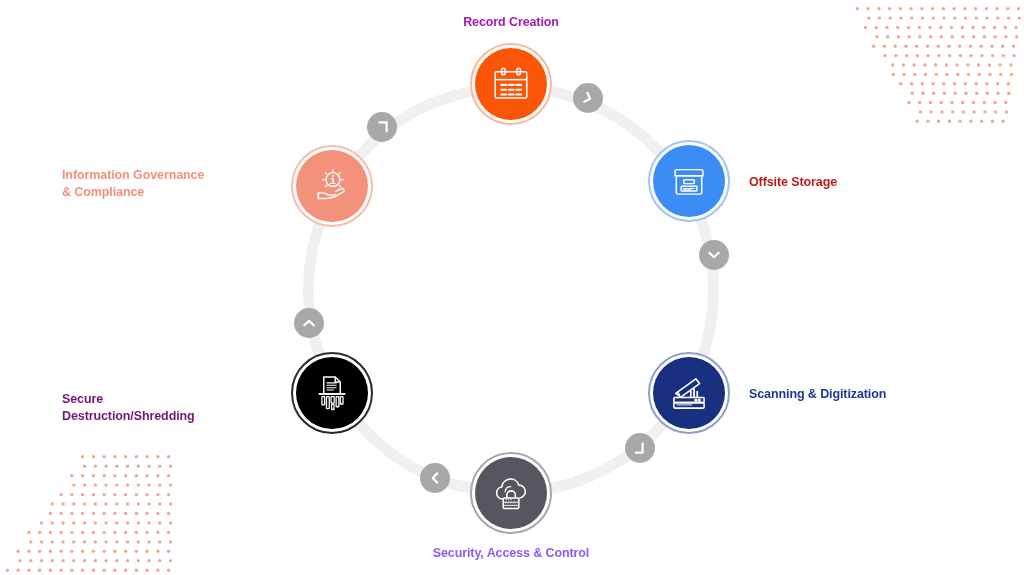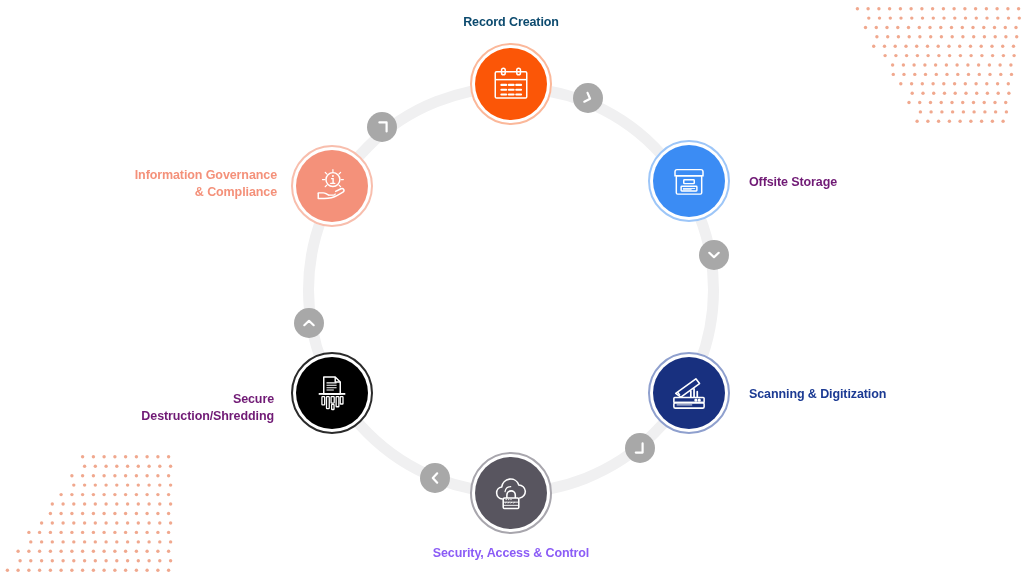--- a/index.html
+++ b/index.html
@@ -74,21 +74,21 @@
   
   .node-label {
     position: absolute;
     font-size: 12.5px;
     font-weight: bold;
     line-height: 1.32;
     white-space: pre-line;
     letter-spacing: -0.1px;
   }
   .label-right { text-align: left; }
-  .label-left  { text-align: right; }
+  .label-left  { text-align: left; }
   .label-center{ text-align: center; }
 
   
   .marker {
     position: absolute;
     width: 30px;
     height: 30px;
     border-radius: 50%;
     background: #a8a8a8;
     display: flex;
@@ -490,38 +490,38 @@
       <rect x="30.6" y="6" width="4.2" height="7.5" rx="2.1"></rect>
       <g stroke-width="2.4" stroke-linecap="round">
         <path d="M13 25h5.5M21.5 25H27M30 25h5.5"></path>
         <path d="M13 30.5h5.5M21.5 30.5H27M30 30.5h5.5"></path>
         <path d="M13 36h5.5M21.5 36H27M30 36h5.5"></path>
       </g>
     </svg>
           </span>
         </div>
       </div>
-      <div class="node-label label-center" style="left: 401px; top: 14px; width: 220px; color: #0c4a6e;">Record Creation</div>
+      <div class="node-label label-center" style="left: 401px; top: 14px; width: 220px; color: #a21caf;">Record Creation</div>
       <div class="node" style="left: 648px; top: 140px;">
         <div class="node-ring" style="color: rgb(157, 198, 248);"></div>
         <div class="node-disc" style="background: rgb(59, 140, 244);">
           <span>
             <svg width="42" height="42" viewBox="0 0 48 48" fill="none" stroke="#ffffff" stroke-width="1.7">
       <path d="M8 13.5c0-1.4 1.1-2.5 2.5-2.5h27c1.4 0 2.5 1.1 2.5 2.5V18H8z"></path>
       <path d="M9.5 18h29v19.5a1.5 1.5 0 0 1-1.5 1.5H11a1.5 1.5 0 0 1-1.5-1.5z"></path>
       <rect x="18" y="22.5" width="12" height="4.5" rx="0.8"></rect>
       <rect x="15" y="30" width="18" height="5.5" rx="0.8"></rect>
       <g stroke-width="1.1">
                 <path d="M17 32.5h14M17 34h10"></path>
               </g>
     </svg>
           </span>
         </div>
       </div>
-      <div class="node-label label-right" style="left: 749px; top: 174px; width: 200px; color: #701a75;">Offsite Storage</div>
+      <div class="node-label label-right" style="left: 749px; top: 174px; width: 200px; color: #b91c1c;">Offsite Storage</div>
       <div class="node" style="left: 648px; top: 352px;">
         <div class="node-ring" style="color: rgb(143, 160, 206);"></div>
         <div class="node-disc" style="background: rgb(24, 48, 127);">
           <span>
             <svg width="44" height="44" viewBox="0 0 48 48" fill="none" stroke="#ffffff" stroke-width="1.7">
       <path d="M9.5 24.5 31.5 8.5l4 5.2-20.4 14.9z" stroke-linejoin="round"></path>
       <path d="M11.5 23 14 26.5"></path>
       <g stroke-width="1.9" stroke-linecap="round">
         <path d="M26 22v6.5M29.5 19.5v9M33 22.5v6"></path>
       </g>

